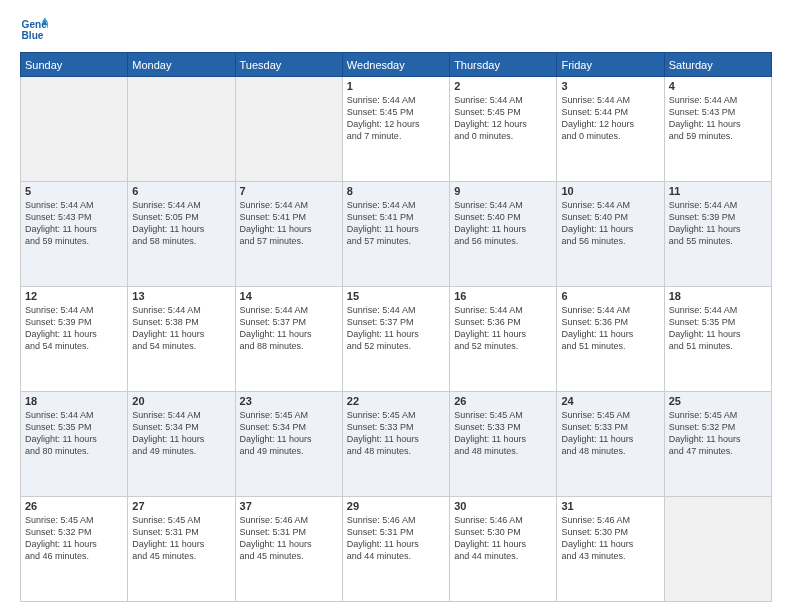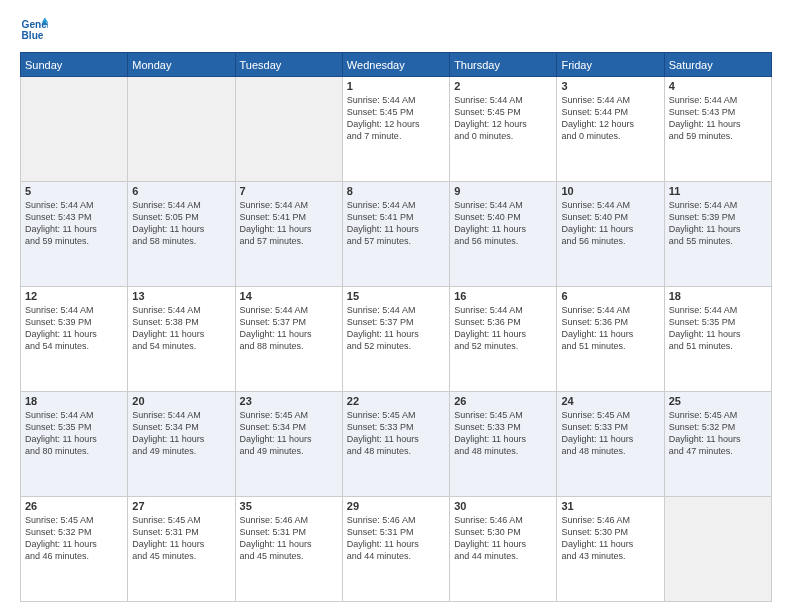--- a/index.html
+++ b/index.html
@@ -325,21 +325,21 @@
             <div class="cell-text">and 46 minutes.</div>
           </td>
           <td>
             <span class="day-num">27</span>
             <div class="cell-text">Sunrise: 5:45 AM</div>
             <div class="cell-text">Sunset: 5:31 PM</div>
             <div class="cell-text">Daylight: 11 hours</div>
             <div class="cell-text">and 45 minutes.</div>
           </td>
           <td>
-            <span class="day-num">35</span>
+            <span class="day-num">37</span>
             <div class="cell-text">Sunrise: 5:46 AM</div>
             <div class="cell-text">Sunset: 5:31 PM</div>
             <div class="cell-text">Daylight: 11 hours</div>
             <div class="cell-text">and 45 minutes.</div>
           </td>
           <td>
             <span class="day-num">29</span>
             <div class="cell-text">Sunrise: 5:46 AM</div>
             <div class="cell-text">Sunset: 5:31 PM</div>
             <div class="cell-text">Daylight: 11 hours</div>

